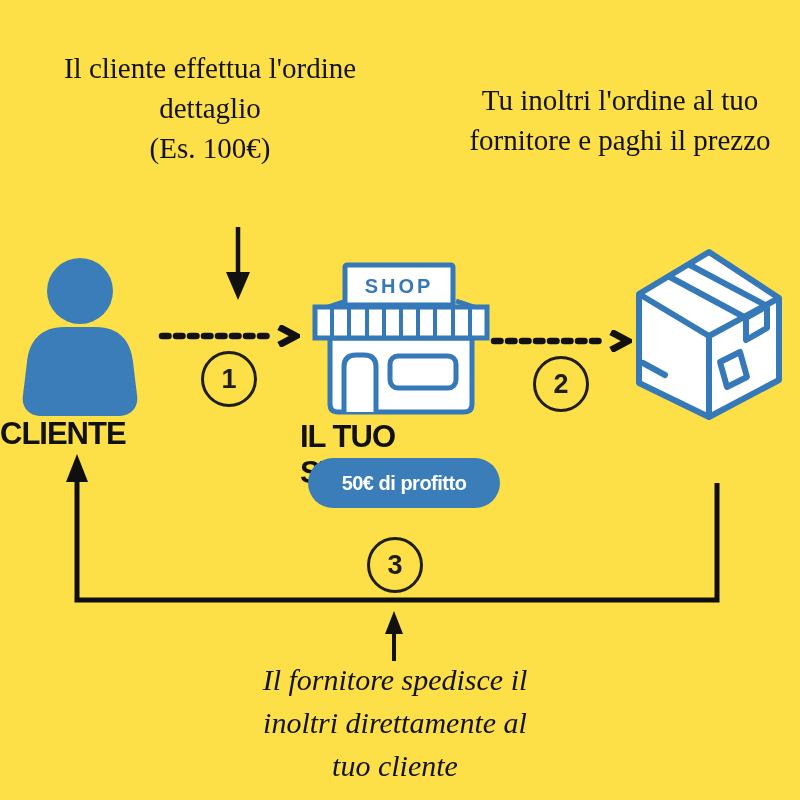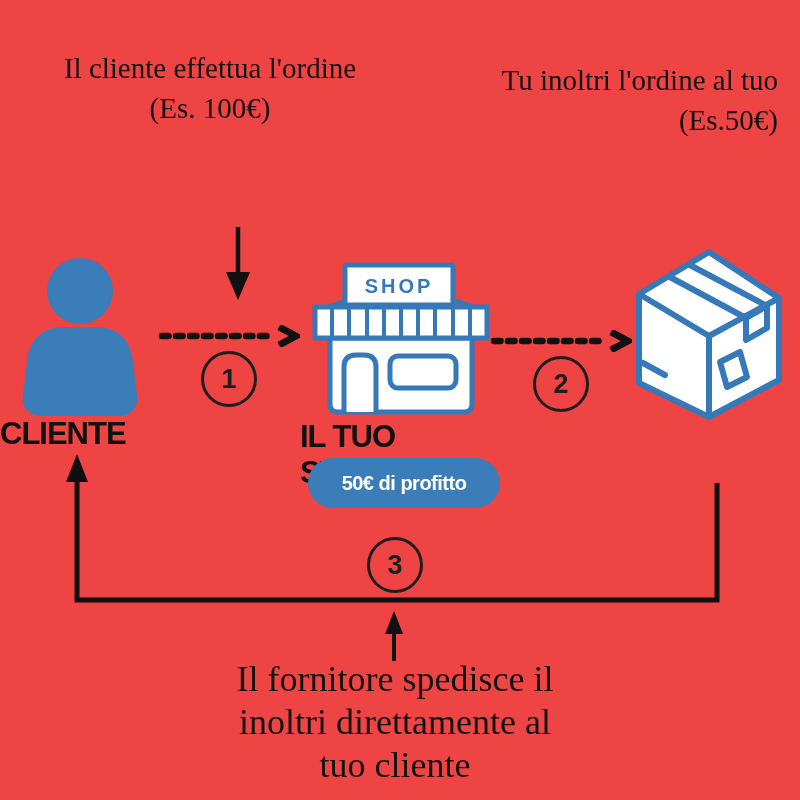--- a/index.html
+++ b/index.html
@@ -1,34 +1,34 @@
 <!DOCTYPE html>
 <html><head>
 <meta charset="utf-8">
 <style>
   html,body { margin:0; padding:0; }
   .canvas {
     position: relative;
     width: 800px; height: 800px;
-    background: #ef4444;
+    background: #fde047;
     overflow: hidden;
     font-family: "Liberation Sans", sans-serif;
   }
   .note {
     position: absolute;
     text-align: center;
     font-family: "Liberation Serif", serif;
     color: #121212;
     font-size: 29px;
     line-height: 40px;
   }
   .note-line { white-space: nowrap; }
   .note-1 { left: 55px;  top: 48px;  width: 310px; }
-  .note-2 { left: 462px; top: 60px;  width: 316px; text-align: right; }
-  .note-3 { left: 210px; top: 658px; width: 370px; line-height: 43px; font-size: 36px; }
+  .note-2 { left: 462px; top: 80px;  width: 316px; }
+  .note-3 { left: 210px; top: 658px; width: 370px; line-height: 43px; font-size: 30px; font-style: italic; }
 
   .node-label {
     position: absolute;
     text-align: left;
     font-weight: 700;
     font-size: 31px;
     letter-spacing: -1px;
     color: #111111;
   }
   .label-client   { left: 0px;   top: 416px; width: 160px; }
@@ -62,26 +62,27 @@
     white-space: nowrap;
   }
 </style>
 </head>
 <body>
 
 <div class="canvas">
 
   <div class="note note-1">
     <div class="note-line">Il cliente effettua l'ordine</div>
+    <div class="note-line">dettaglio</div>
     <div class="note-line">(Es. 100€)</div>
   </div>
 
   <div class="note note-2">
     <div class="note-line">Tu inoltri l'ordine al tuo</div>
-    <div class="note-line">(Es.50€)</div>
+    <div class="note-line">fornitore e paghi il prezzo</div>
   </div>
 
   <svg class="svg-abs" style="left:224px; top:224px;" width="28" height="78" viewBox="0 0 28 78">
     <line x1="14" y1="3" x2="14" y2="52" stroke="#111111" stroke-width="4.5"></line>
     <polygon points="2,48 26,48 14,76" fill="#111111"></polygon>
   </svg>
 
   <svg class="svg-abs" style="left:20px; top:256px;" width="120" height="162" viewBox="0 0 120 162">
     <circle cx="60" cy="35" r="33" fill="#3a7db8"></circle>
     <path d="M44,71 h32 c23,0 35,14 37,35 l4,33 c2,12 -6,21 -18,21 H21 c-12,0 -20,-9 -18,-21 l4,-33 c2,-21 14,-35 37,-35 z" fill="#3a7db8"></path>

